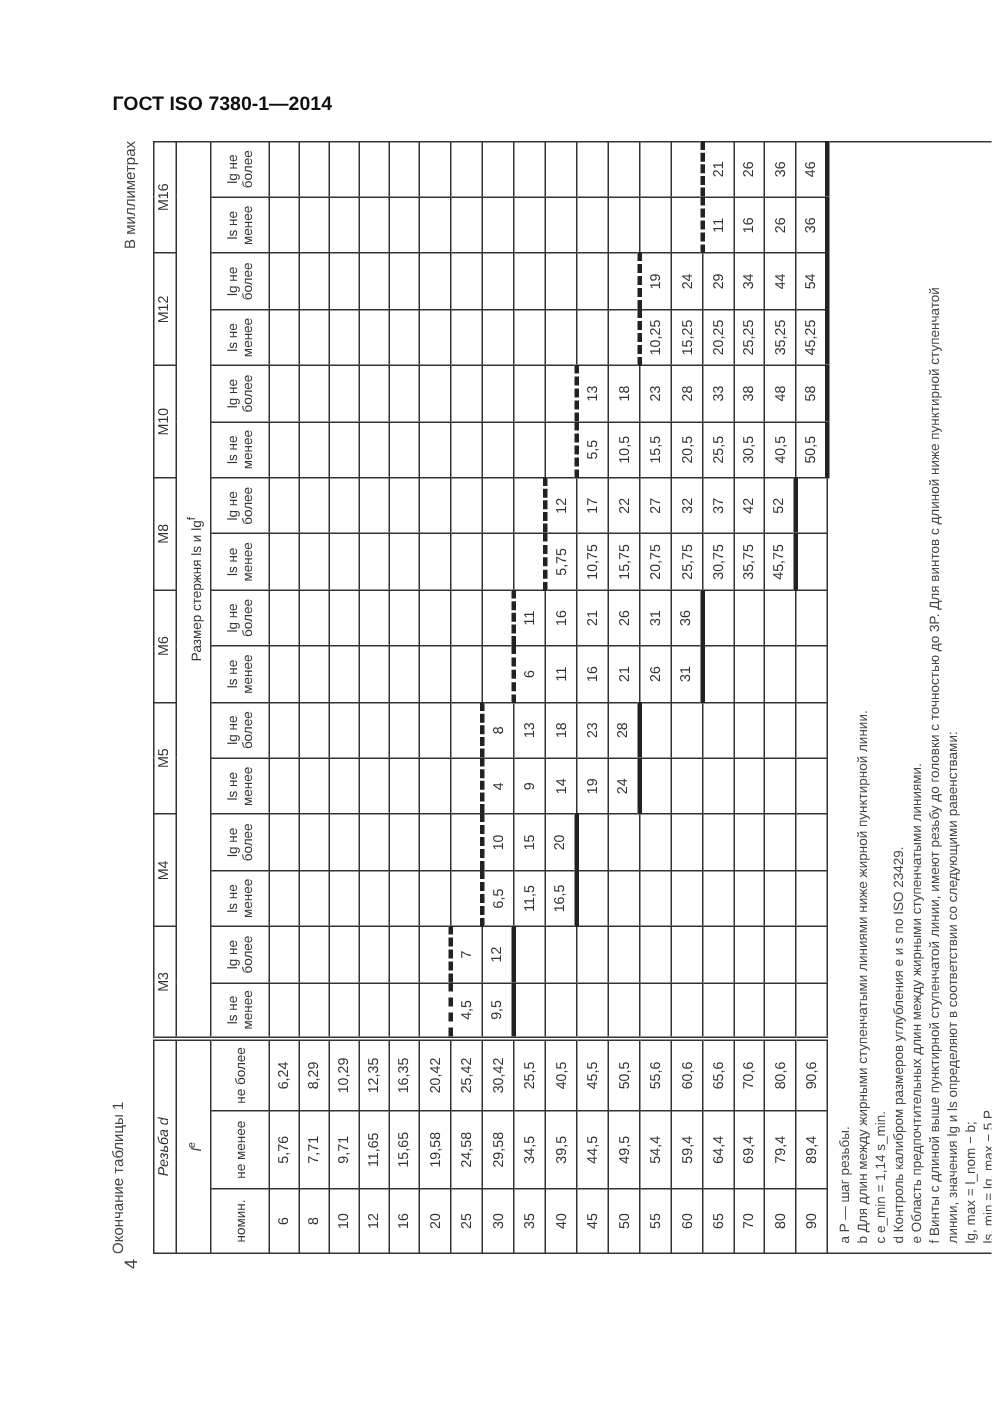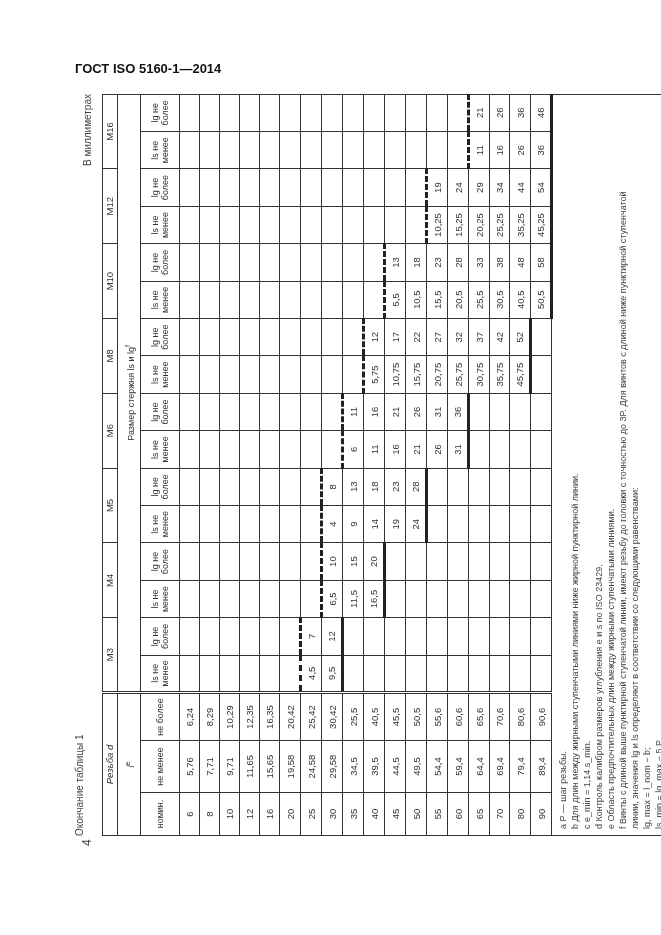--- a/index.html
+++ b/index.html
@@ -19,21 +19,21 @@
   .dbl-left{border-left:3px double #333;}
   .i{font-style:italic;}
   .notes{height:104px;text-align:left;vertical-align:top;padding:4px 6px;font-size:9px;line-height:12px;color:#444;}
   .notes div{white-space:nowrap;}
   .bb{border-bottom:3px solid #222 !important;}
   .dt{border-top:3px dashed #222 !important;}
 </style>
 </head>
 <body>
 
-<div class="doc-title">ГОСТ ISO 5160-1—2014</div>
+<div class="doc-title">ГОСТ ISO 7380-1—2014</div>
 <div class="page-num">4</div>
 
 <div class="rot">
   <div class="caption-left">Окончание таблицы 1</div>
   <div class="caption-right">В миллиметрах</div>
   <table>
     <colgroup>
       <col style="width:43px">
         <col style="width:52px">
         <col style="width:48px">

